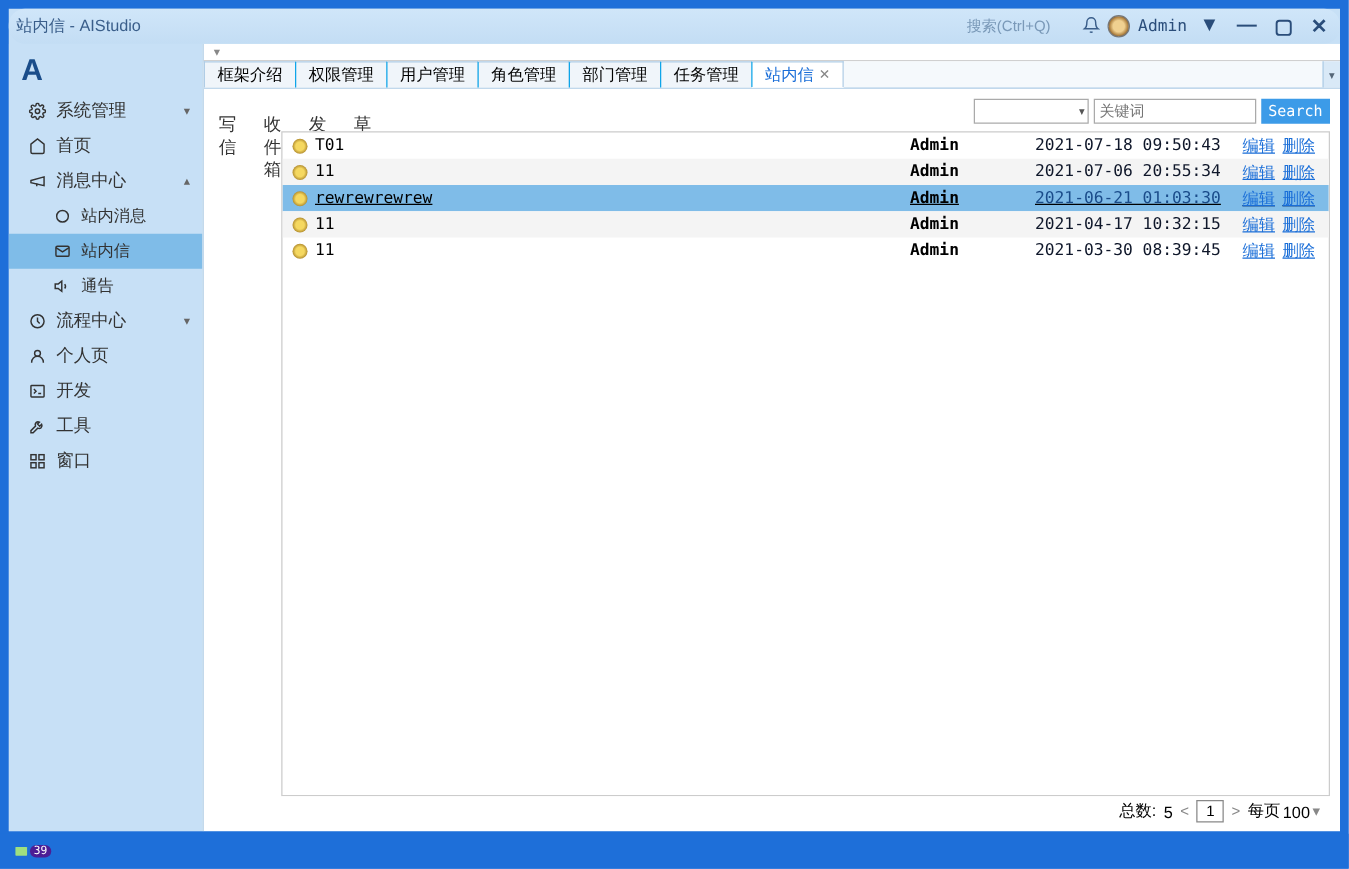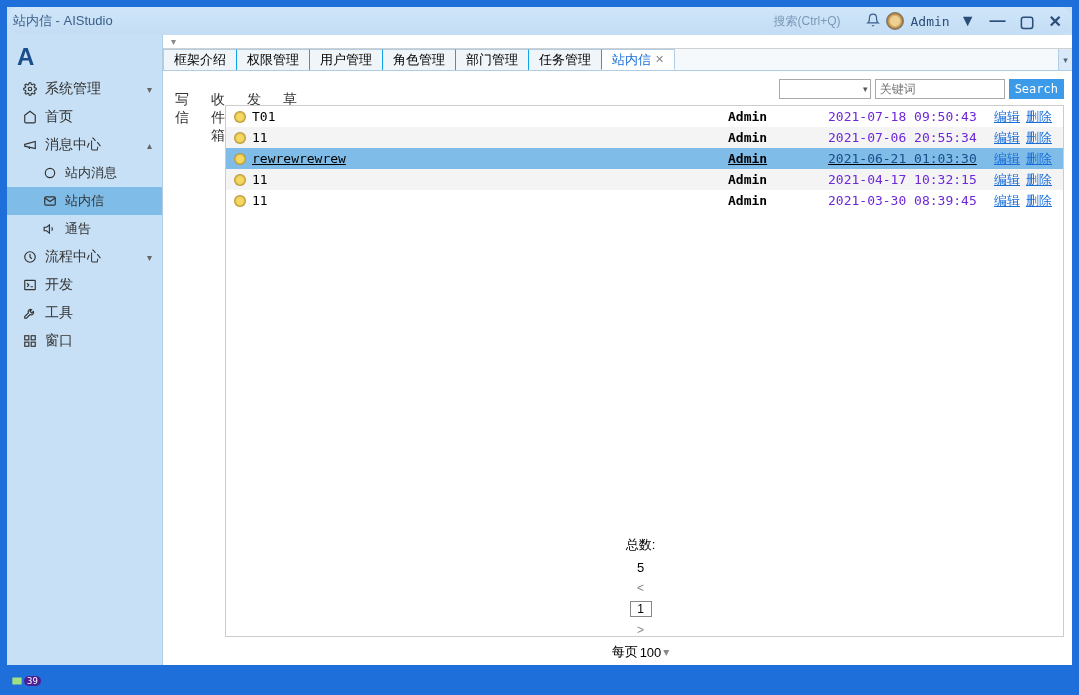--- a/index.html
+++ b/index.html
@@ -44,24 +44,24 @@
 .kw { width:130px; height:20px; border:1px solid #aaa; padding:0 4px; font-size:12px;}
 .searchbtn { height:20px; background:#3c9be8; color:#fff; border:none; padding:0 6px; font-family:monospace; font-size:12px; cursor:pointer;}
 .grid { flex:1; border:1px solid #ccc; overflow:auto; background:#fff;}
 .row { display:flex; align-items:center; height:21px; font-family:"SimSun",monospace; font-size:13px; padding-left:6px;}
 .row:nth-child(even){ background:#f4f4f4;}
 .row.sel { background:#7fbce8;text-decoration:underline;}
 .row .ricon { width:16px; display:flex; justify-content:center;}
 .row .ricon span{ width:12px; height:12px; border-radius:50%; background:radial-gradient(circle,#f5d860 40%,#a07820 80%); display:inline-block;}
 .row .title { flex:0 0 480px; padding-left:4px;}
 .row .author { flex:0 0 100px; font-weight:bold;}
-.row .time { flex:0 0 160px; color:#6d28d9; font-family:monospace;}
+.row .time { flex:0 0 160px; color:#0f172a; font-family:monospace;}
 .row .act { color:#1a6ed8; text-decoration:underline; cursor:pointer; margin-left:6px;}
 .row.sel .time { color:#1a4c8a;}
-.pager { height:24px; display:flex; justify-content:flex-end; align-items:center; gap:6px; font-size:13px; padding-right:8px; background:#fff;flex-direction:column;}
+.pager { height:24px; display:flex; justify-content:flex-end; align-items:center; gap:6px; font-size:13px; padding-right:8px; background:#fff;}
 .pager .pnum { border:1px solid #888; width:22px; height:18px; text-align:center; font-size:12px;}
 .pager .parr { color:#888; cursor:pointer; font-size:12px;}
 .pager .psize { display:flex; align-items:center; gap:2px; border-bottom:0;}
 .taskbar { position:absolute; left:0; right:0; bottom:0; height:28px; background:#1e6fd9; display:flex; align-items:center; padding-left:10px;}
 .tbicon { color:#9fe080; font-size:12px; font-family:monospace; display:flex; align-items:center;}
 .tbicon svg{width:14px;height:14px;margin-right:2px;}
 .tbicon .badge{ background:#4c1d95; color:#fff; border-radius:6px; font-size:9px; padding:0 3px; margin-left:-2px;}
 </style>
 </head>
 <body>
@@ -150,20 +150,29 @@
                   <circle cx="12" cy="12" r="9"></circle>
                   <path d="M12 7v5l3 3"></path>
                 </svg>
               </span>
               <span>流程中心</span>
               <span class="chev">▾</span>
             </li>
             <li>
               <span class="nicon">
                 <svg viewBox="0 0 24 24" fill="none" stroke="#333" stroke-width="2">
+                  <circle cx="12" cy="8" r="4"></circle>
+                  <path d="M4 21v-1a8 8 0 0116 0v1"></path>
+                </svg>
+              </span>
+              <span>个人页</span>
+            </li>
+            <li>
+              <span class="nicon">
+                <svg viewBox="0 0 24 24" fill="none" stroke="#333" stroke-width="2">
                   <rect x="3" y="4" width="18" height="16" rx="1"></rect>
                   <path d="M7 9l3 3-3 3M13 15h4"></path>
                 </svg>
               </span>
               <span>开发</span>
             </li>
             <li>
               <span class="nicon">
                 <svg viewBox="0 0 24 24" fill="none" stroke="#333" stroke-width="2">
                   <path d="M14.7 6.3a4 4 0 00-5.4 5.4L3 18v3h3l6.3-6.3a4 4 0 005.4-5.4L15 12 12 9l2.7-2.7z"></path>

